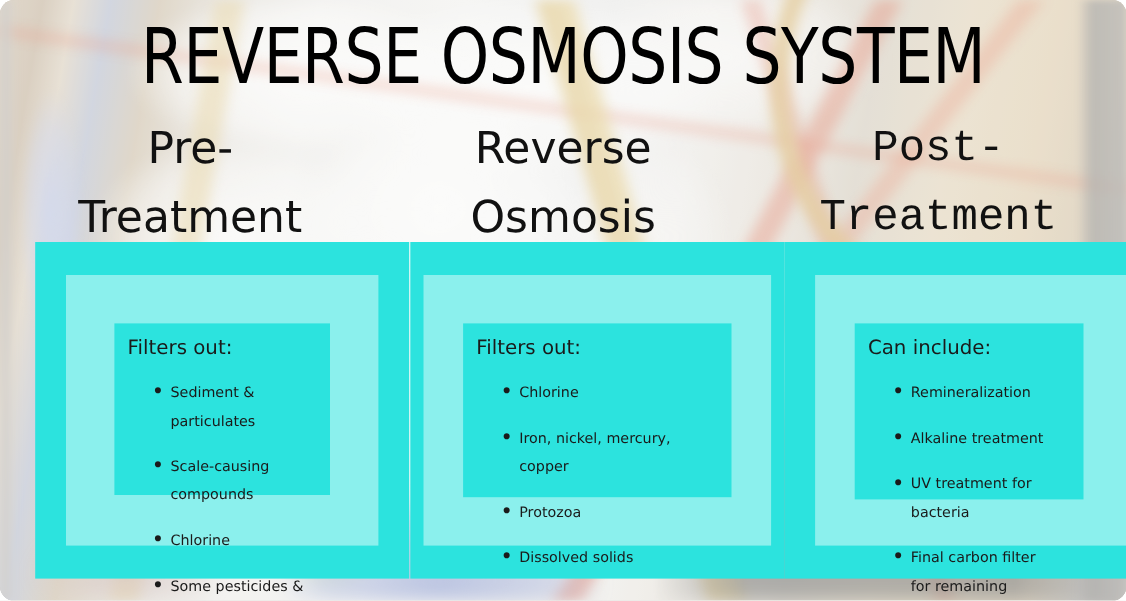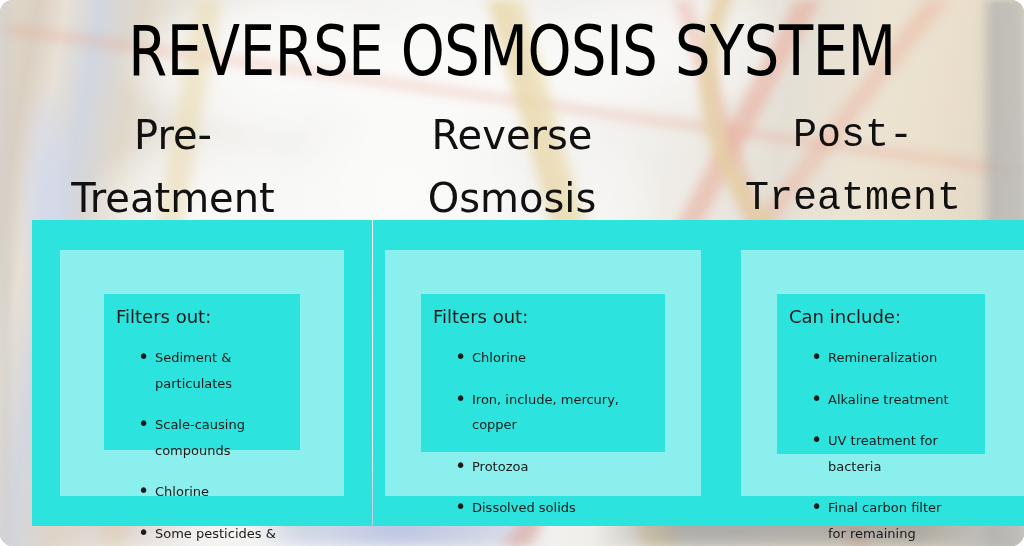--- a/index.html
+++ b/index.html
@@ -261,21 +261,21 @@
         </div>
       </div>
     </div>
 
     <div class="card" id="card-ro">
       <div class="card-frame">
         <div class="card-body">
           <p class="card-lead">Filters out:</p>
           <ul class="card-list">
             <li>Chlorine</li>
-            <li>Iron, include, mercury, copper</li>
+            <li>Iron, nickel, mercury, copper</li>
             <li>Protozoa</li>
             <li>Dissolved solids</li>
           </ul>
         </div>
       </div>
     </div>
 
     <div class="card" id="card-post">
       <div class="card-frame">
         <div class="card-body">

